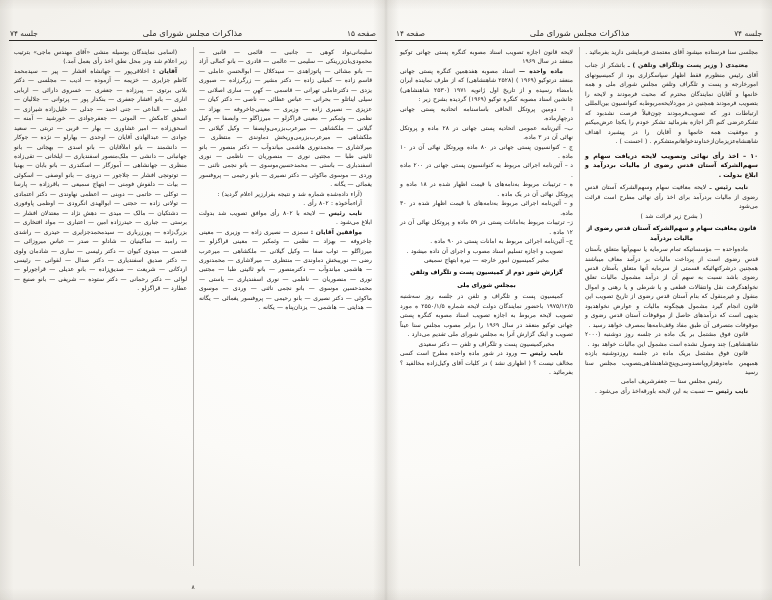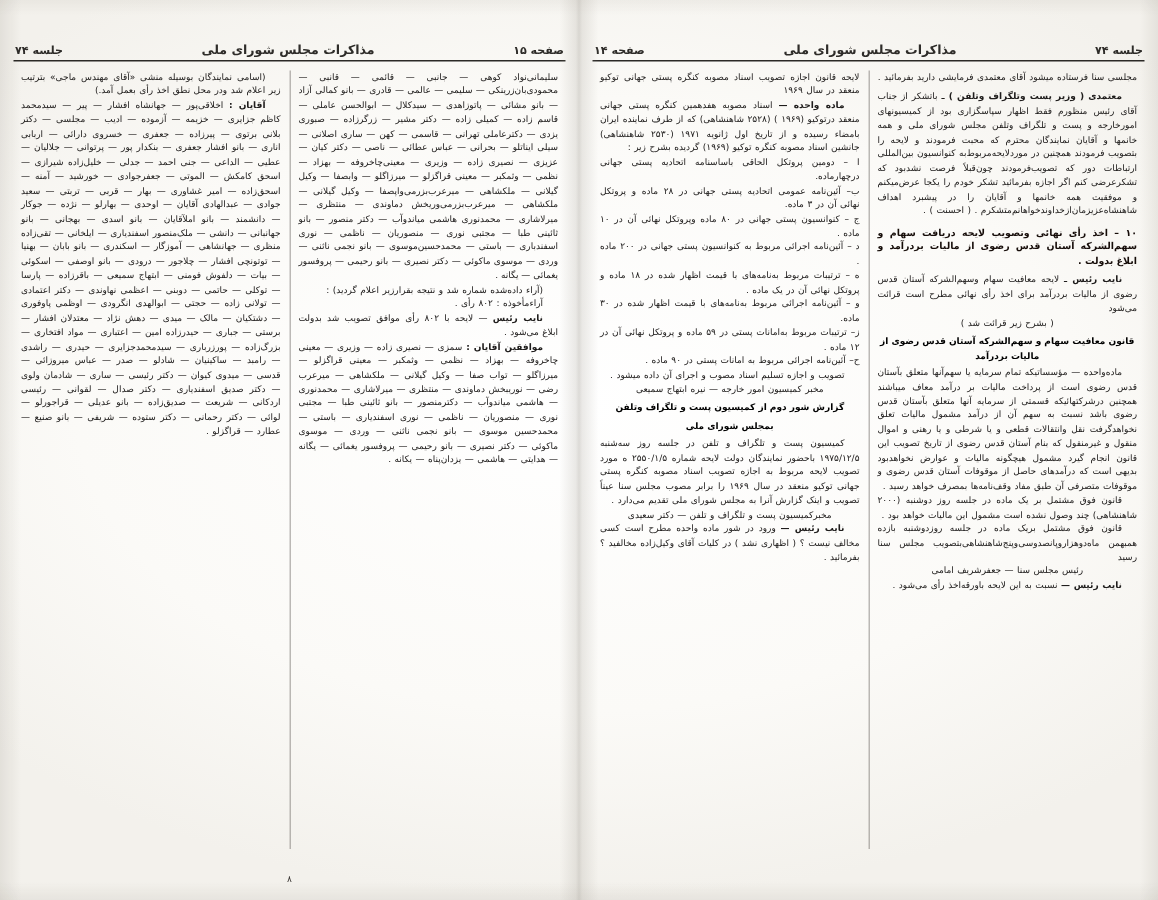--- a/index.html
+++ b/index.html
@@ -43,25 +43,25 @@
   .page.left{left:0;}
   .page.right{left:386px;}
 
   
   .head{
     position:absolute;top:22px;left:10px;right:10px;height:16px;
     display:flex;align-items:flex-end;justify-content:space-between;
     color:#2e2c29;
   }
   .head .folio{
-    font-size:7.4px;font-weight:bold;letter-spacing:.3px;
+    font-size:7.4px;font-weight:normal;letter-spacing:.3px;
     white-space:nowrap;
   }
   .head .title{
-    font-size:8.4px;font-weight:bold;letter-spacing:.2px;white-space:nowrap;margin-top:23px;
+    font-size:8.4px;font-weight:normal;letter-spacing:.2px;white-space:nowrap;margin-top:23px;
   }
   .rule{
     position:absolute;left:9px;right:9px;top:40px;height:0;
     border-top:1.6px solid #2b2926;
   }
 
   
   .cols{
     position:absolute;top:47px;bottom:28px;left:8px;right:8px;
     display:flex;flex-direction:row;gap:0;

